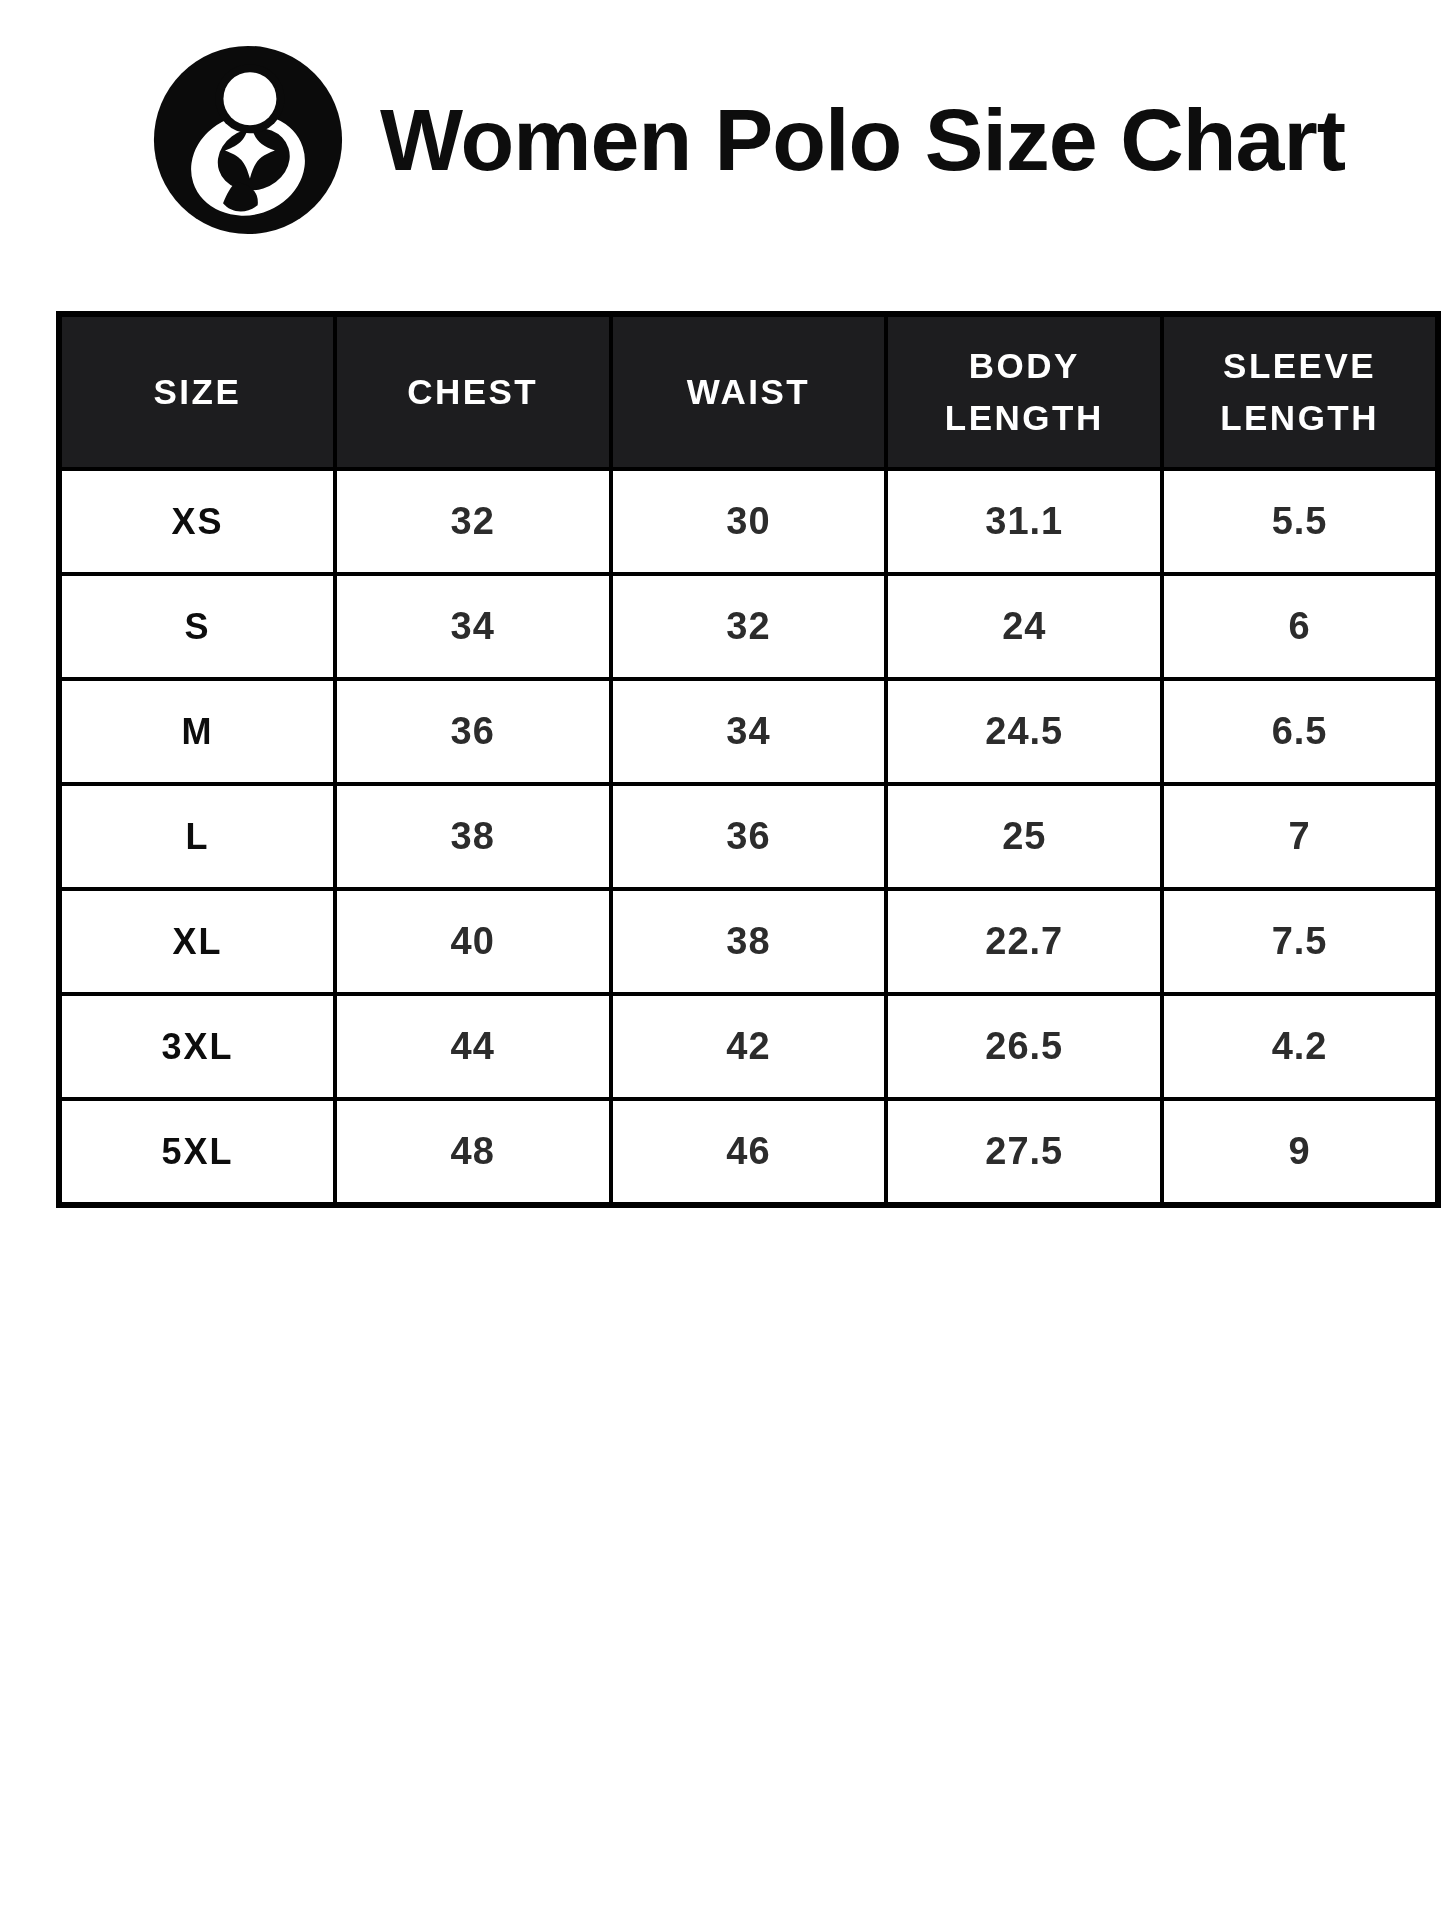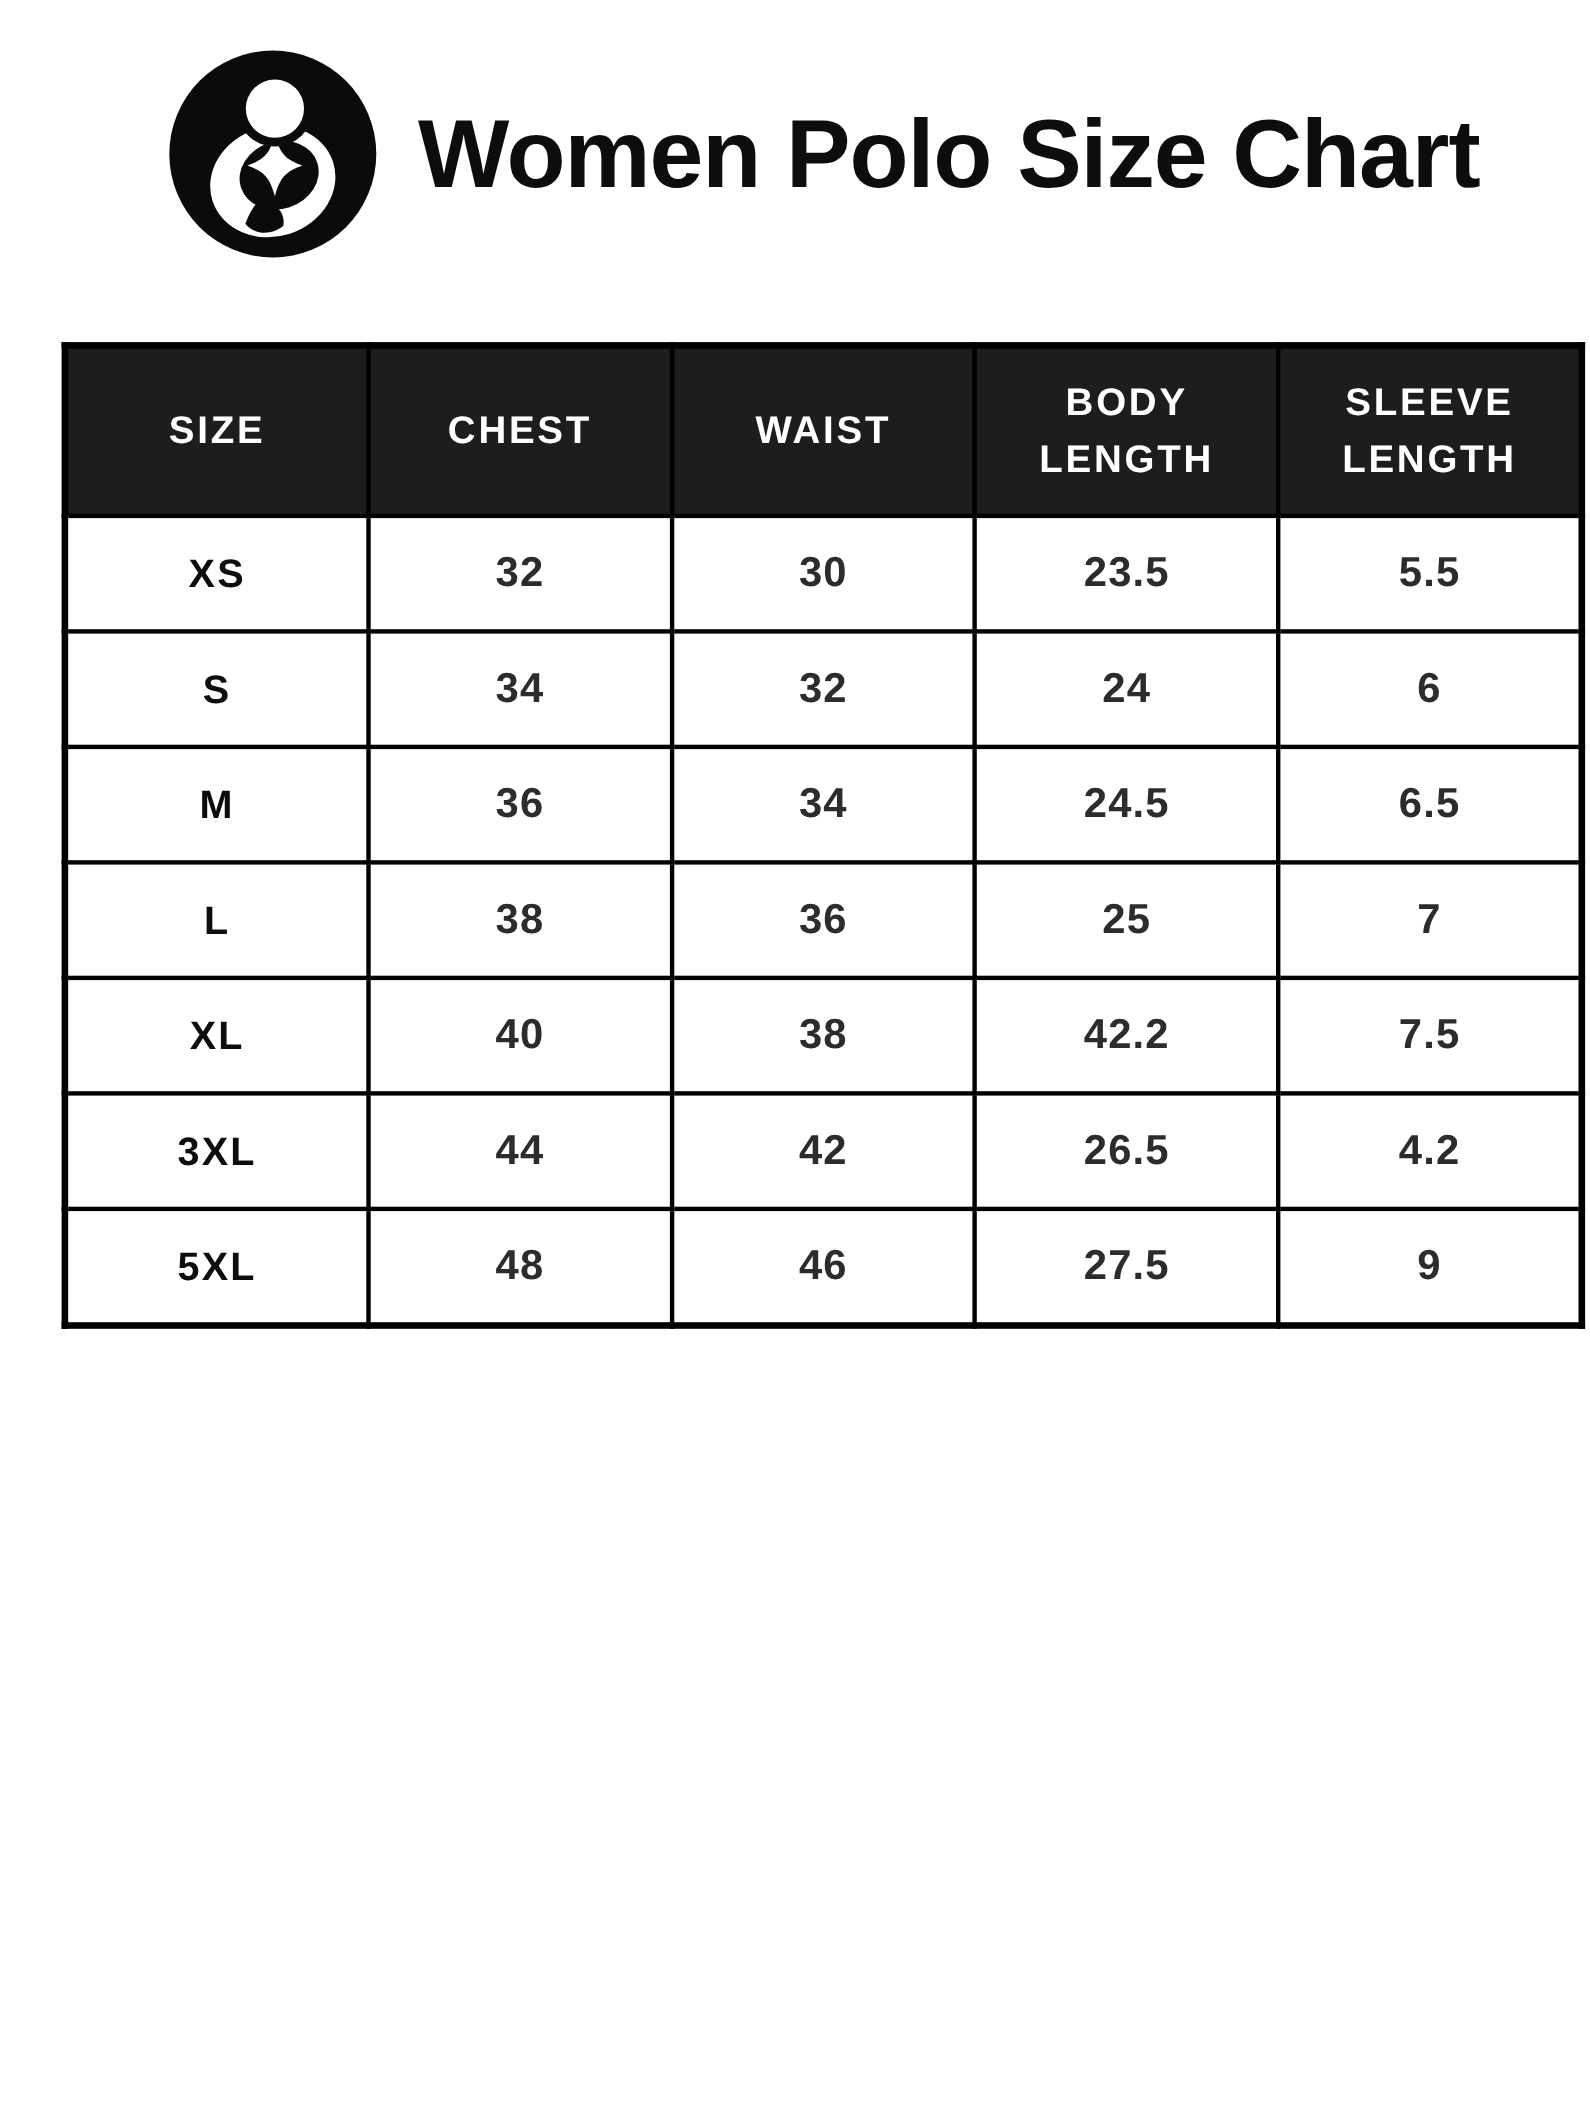--- a/index.html
+++ b/index.html
@@ -82,21 +82,21 @@
           <th>WAIST</th>
           <th>BODY LENGTH</th>
           <th>SLEEVE LENGTH</th>
         </tr>
       </thead>
       <tbody>
         <tr>
           <td>XS</td>
           <td>32</td>
           <td>30</td>
-          <td>23.5</td>
+          <td>31.1</td>
           <td>5.5</td>
         </tr>
         <tr>
           <td>S</td>
           <td>34</td>
           <td>32</td>
           <td>24</td>
           <td>6</td>
         </tr>
         <tr>
@@ -110,21 +110,21 @@
           <td>L</td>
           <td>38</td>
           <td>36</td>
           <td>25</td>
           <td>7</td>
         </tr>
         <tr>
           <td>XL</td>
           <td>40</td>
           <td>38</td>
-          <td>42.2</td>
+          <td>22.7</td>
           <td>7.5</td>
         </tr>
         <tr>
           <td>3XL</td>
           <td>44</td>
           <td>42</td>
           <td>26.5</td>
           <td>4.2</td>
         </tr>
         <tr>

